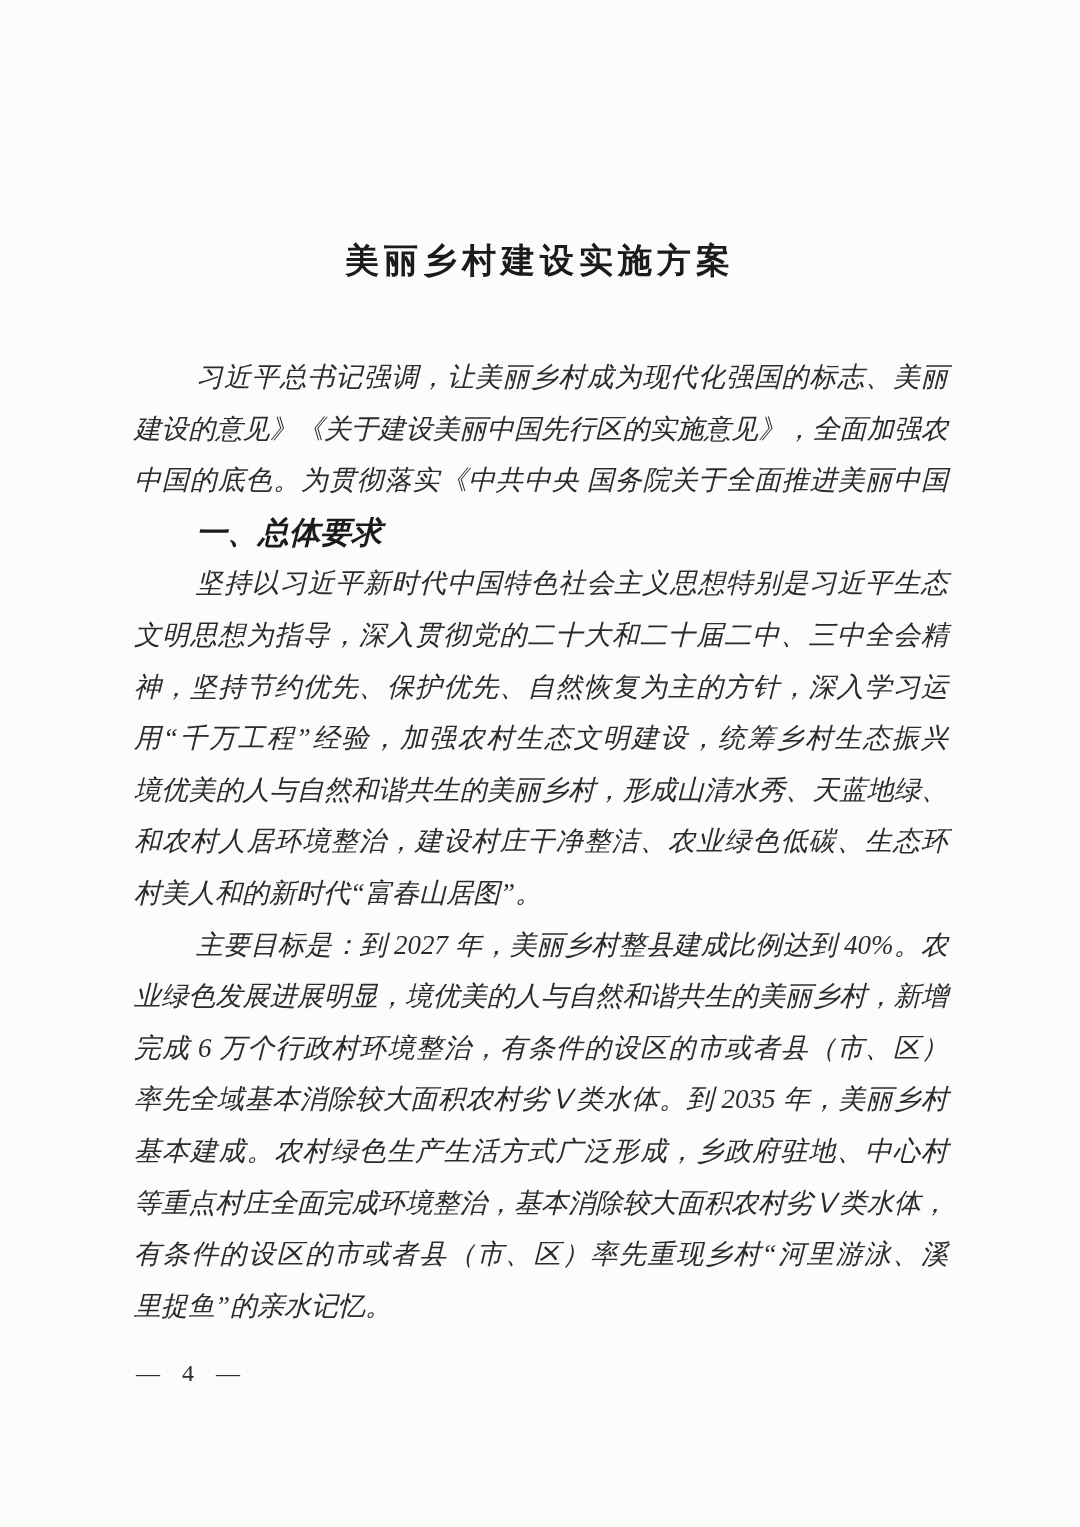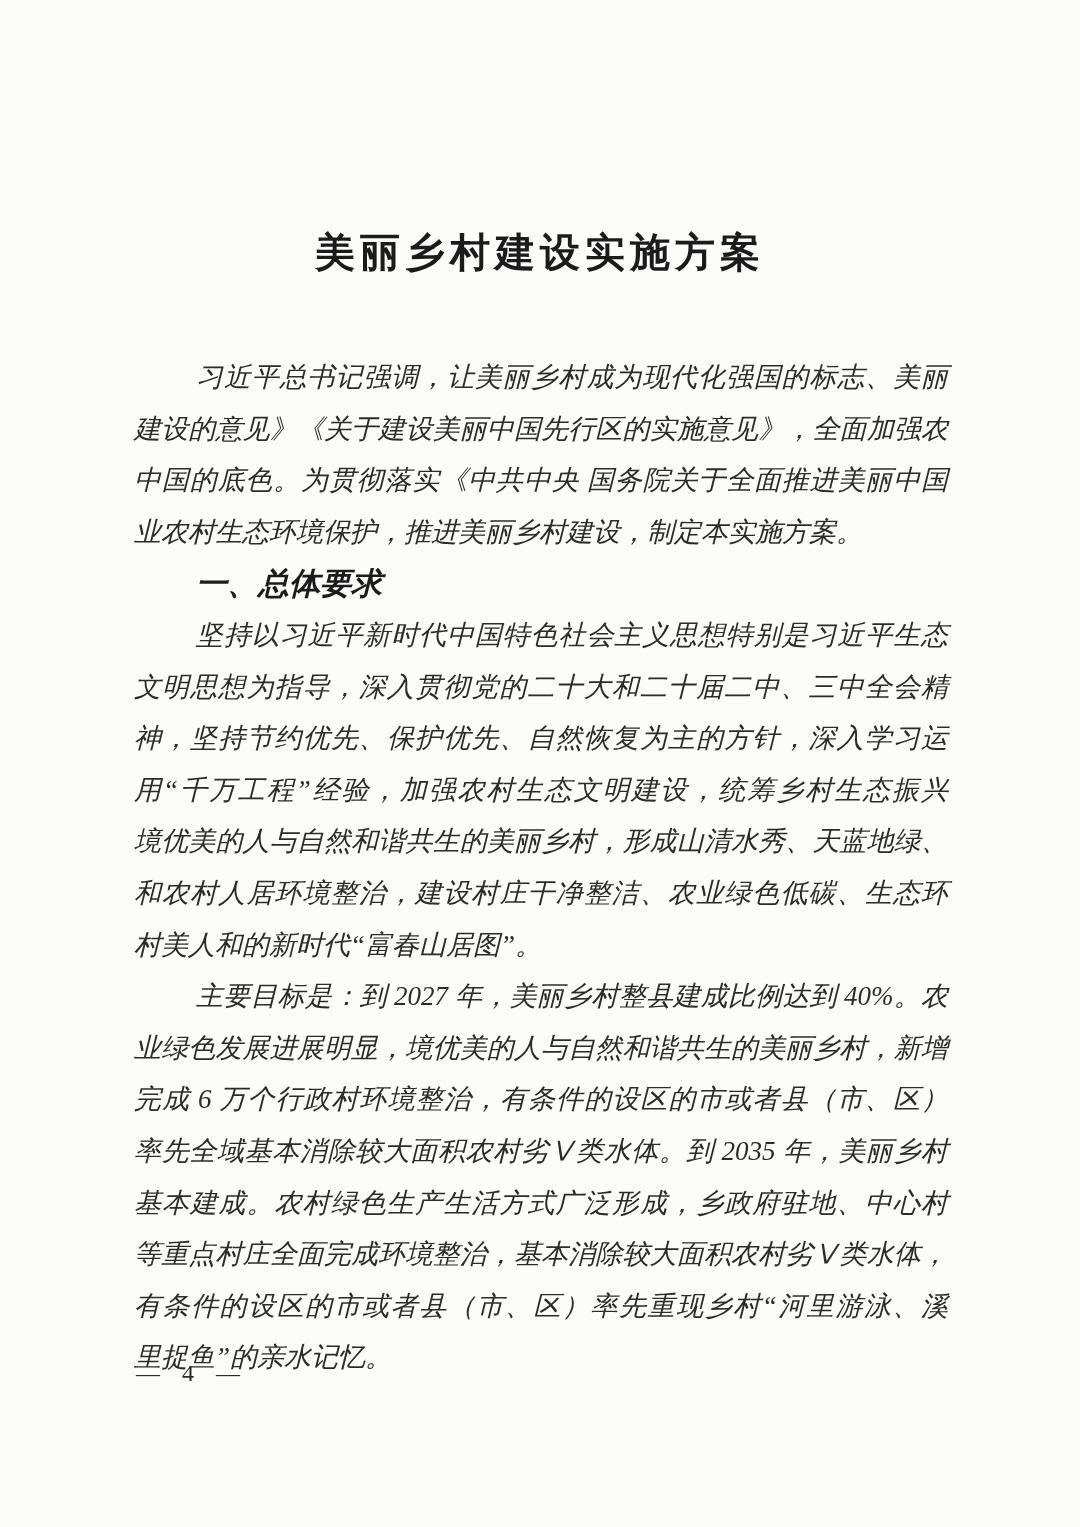--- a/index.html
+++ b/index.html
@@ -12,27 +12,27 @@
   .page {
     position: relative;
     width: 1080px;
     height: 1527px;
     background: var(--bg);
     overflow: hidden;
     font-family: "Liberation Serif", serif;
   }
   .doc-title {
     position: absolute;
-    top: 230px;
+    top: 238px;
     left: 0;
     width: 100%;
     text-align: center;
     font-family: "Liberation Sans", sans-serif;
     font-weight: 700;
-    font-size: 40px;
+    font-size: 34px;
     line-height: 44px;
     letter-spacing: 5px;
     color: var(--heading-text);
   }
   .text-block {
     position: absolute;
     left: 134px;
     top: 352px;
     width: 814px;
   }
@@ -74,21 +74,20 @@
 <body>
 
 <div class="page">
   <div class="doc-title">美丽乡村建设实施方案</div>
 
   <div class="text-block" id="text-block">
       <div class="paragraph body">
         <div class="line first">习近平总书记强调，让美丽乡村成为现代化强国的标志、美丽</div>
         <div class="line">建设的意见》《关于建设美丽中国先行区的实施意见》，全面加强农</div>
         <div class="line">中国的底色。为贯彻落实《中共中央 国务院关于全面推进美丽中国</div>
-        <div class="line last">业农村生态环境保护，推进美丽乡村建设，制定本实施方案。</div>
       </div>
       <div class="paragraph heading">
         <div class="line heading-line last">一、总体要求</div>
       </div>
       <div class="paragraph body">
         <div class="line first">坚持以习近平新时代中国特色社会主义思想特别是习近平生态</div>
         <div class="line">文明思想为指导，深入贯彻党的二十大和二十届二中、三中全会精</div>
         <div class="line">神，坚持节约优先、保护优先、自然恢复为主的方针，深入学习运</div>
         <div class="line">用“千万工程”经验，加强农村生态文明建设，统筹乡村生态振兴</div>
         <div class="line">境优美的人与自然和谐共生的美丽乡村，形成山清水秀、天蓝地绿、</div>

